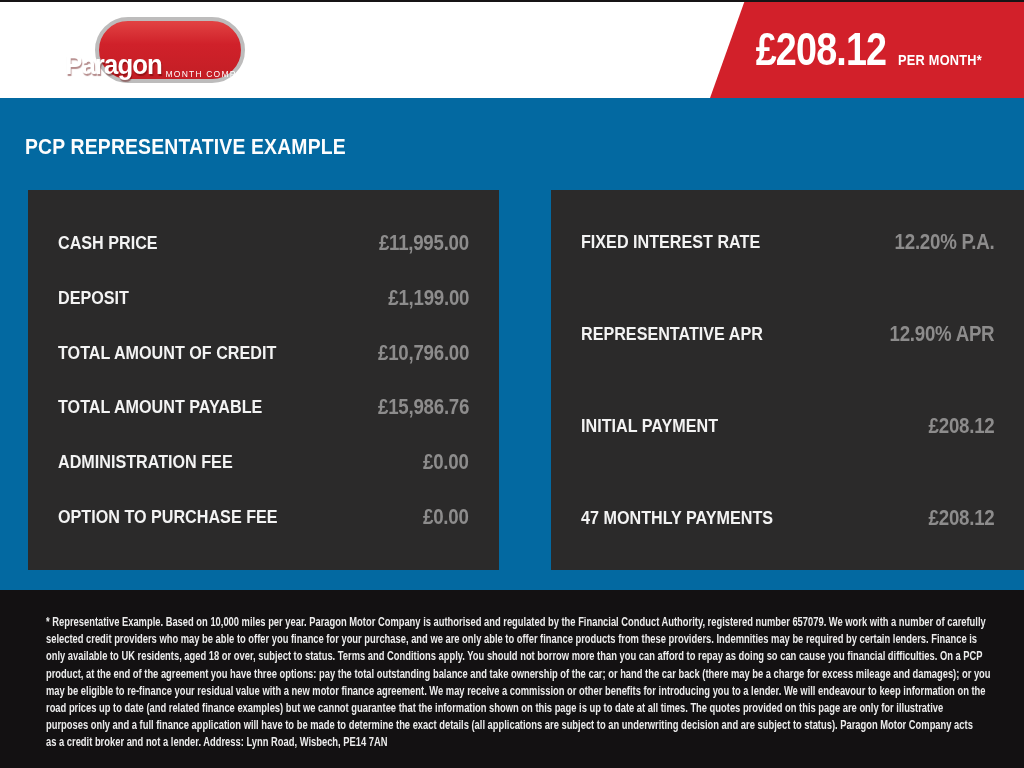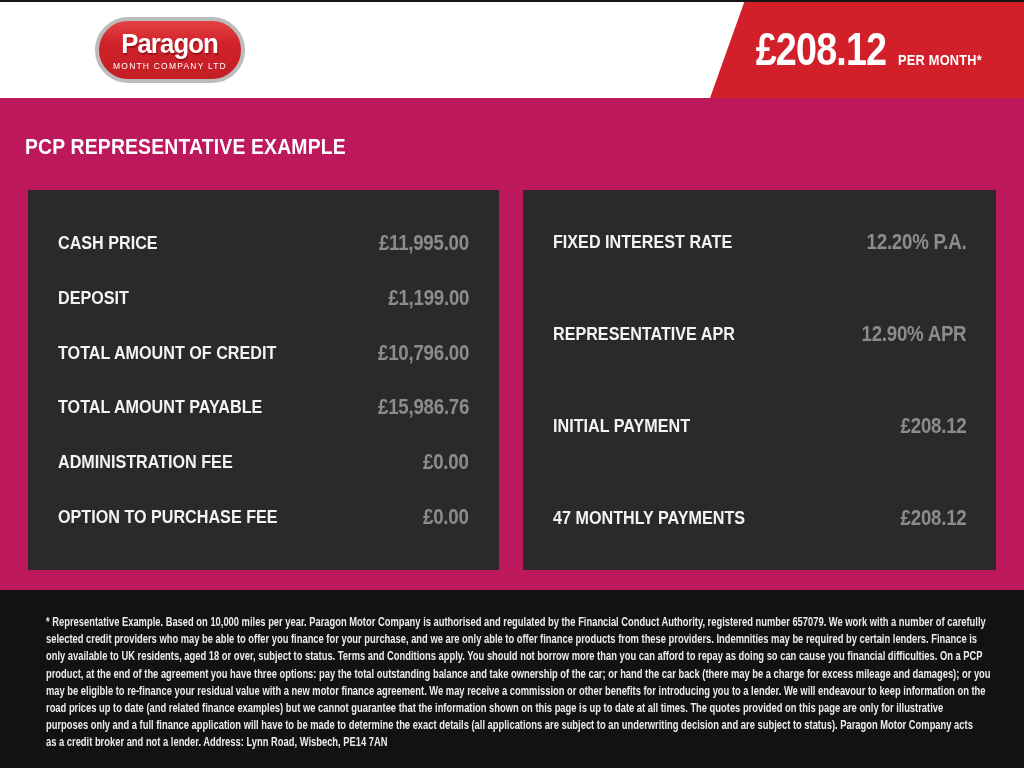--- a/index.html
+++ b/index.html
@@ -8,21 +8,21 @@
     background:#242223; font-family:"Liberation Sans", sans-serif;
   }
   .top-strip { position:absolute; top:0; left:0; width:1024px; height:2px; background:#161415; z-index:6; }
 
   
   .header { position:absolute; top:0; left:0; width:1024px; height:98px; background:#ffffff; z-index:2; }
   .logo {
     position:absolute; left:95px; top:17px; width:150px; height:66px; box-sizing:border-box;
     border-radius:34px; border:4px solid #bdbcbc;
     background:linear-gradient(180deg,#e24343 0%, #d0212a 40%, #c31e25 100%);
-    display:flex; flex-direction:column; align-items:center; justify-content:center;
+    display:flex; flex-direction:row; align-items:flex-end; justify-content:center;
   }
   .logo-brand {
     color:#fff; font-weight:bold; font-size:28px; line-height:1; letter-spacing:-1px;
     text-shadow:1px 1.5px 1px rgba(90,0,0,.45);
     transform:scaleX(.92); transform-origin:50% 50%;
   }
   .logo-sub { color:#fff; font-size:8.5px; letter-spacing:1.2px; margin-top:3px; white-space:nowrap; }
 
   .banner {
     position:absolute; right:0; top:0; width:324px; height:98px; background:#d2202a;
@@ -33,31 +33,31 @@
     color:#fff; font-weight:bold; font-size:46px; letter-spacing:-1px;
     transform:scaleX(.82); transform-origin:100% 50%;
   }
   .banner-period {
     color:#fff; font-weight:bold; font-size:15px; letter-spacing:.3px;
     margin-left:12px; margin-top:20px;
     transform:scaleX(.85); transform-origin:0 50%;
   }
 
   
-  .main { position:absolute; top:98px; left:0; width:1024px; height:492px; background:#be185d; }
+  .main { position:absolute; top:98px; left:0; width:1024px; height:492px; background:#0369a1; }
   .page-title {
     position:absolute; left:25px; top:36px; color:#fdfdfd; font-weight:bold; font-size:22px;
     transform:scaleX(.88); transform-origin:0 50%; white-space:nowrap; letter-spacing:.2px;
   }
   .panel {
     position:absolute; top:92px; height:380px; background:#2b2a2a;
     box-sizing:border-box; padding:26px 30px; display:flex; flex-direction:column;text-align:right;
   }
   .panel-left  { left:28px;  width:471px; }
-  .panel-right { left:523px; width:473px;gap:41px; }
+  .panel-right { left:551px; width:473px;gap:41px; }
   .frow { height:56px; display:flex; align-items:center; justify-content:space-between; }
   .flabel {
     color:#f3f3f3; font-weight:bold; font-size:19px; white-space:nowrap;
     transform:scaleX(.85); transform-origin:0 50%;
   }
   .fvalue {
     color:#8d8c8c; font-weight:bold; font-size:22px; white-space:nowrap; letter-spacing:-.3px;
     transform:scaleX(.85); transform-origin:100% 50%;
   }
 

